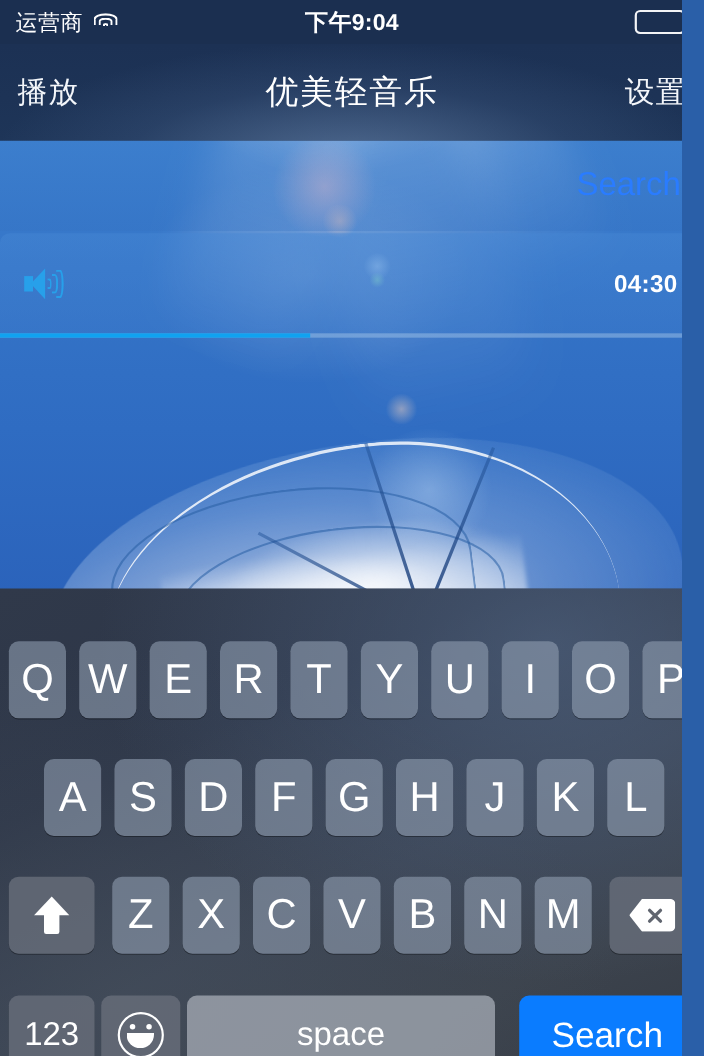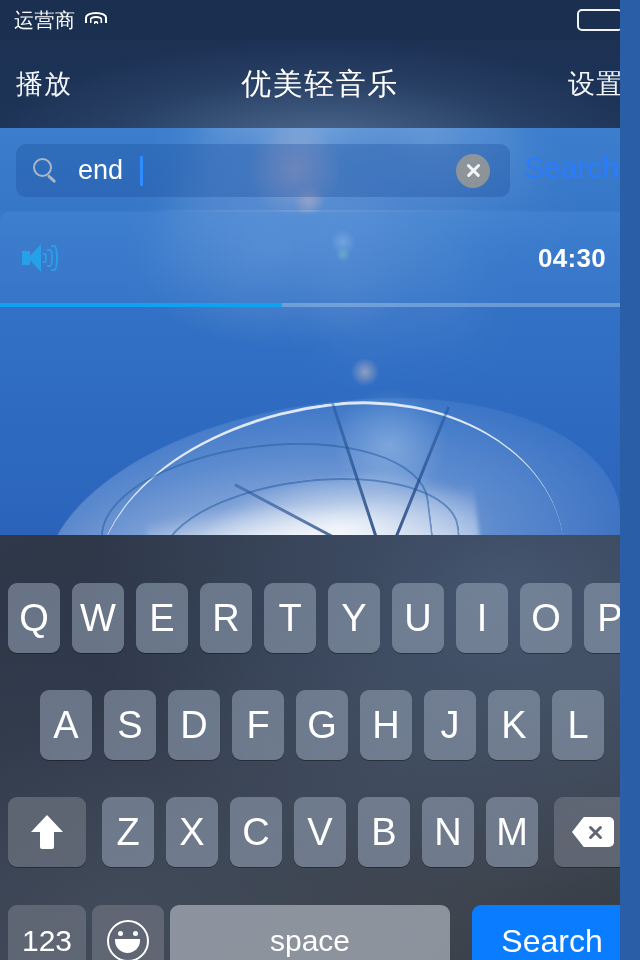--- a/index.html
+++ b/index.html
@@ -134,21 +134,21 @@
   .row{ position:absolute; left:0; top:0; width:640px; height:92px; display:flex; align-items:center; }
   .spk{ position:absolute; left:22px; width:34px; height:28px; }
   .spk .body{ position:absolute; left:0; top:7px; width:8px; height:14px; background:#27a0ea; }
   .spk .cone{ position:absolute; left:6px; top:0; width:0; height:0;
               border-top:14px solid transparent; border-bottom:14px solid transparent; border-right:13px solid #27a0ea; }
   .spk .w{ position:absolute; border:2px solid #27a0ea; border-left:none; border-radius:0 50% 50% 0; }
   .spk .w1{ left:21px; top:9px; width:4px; height:10px; }
   .spk .w2{ left:25px; top:5px; width:6px; height:18px; }
   .spk .w3{ left:29px; top:1px; width:7px; height:26px; }
   .track-title{ position:absolute; left:70px; font-size:29px; font-weight:bold; color:#fff; letter-spacing:.2px; }
-  .track-dur{ position:absolute; right:34px; font-size:26px; font-weight:bold; color:#fff; letter-spacing:.3px; }
+  .track-dur{ position:absolute; right:24px; font-size:22px; font-weight:bold; color:#fff; letter-spacing:.3px; }
   .progress{ position:absolute; left:0; top:303px; width:640px; height:4px; background:rgba(190,215,240,.38); }
   .progress .bar{ height:100%; background:#10a2f0; }
 
   
   .keyboard{
     position:absolute; left:0; bottom:0; width:640px; height:425px;
     background:
       radial-gradient(ellipse at 78% 12%, rgba(86,108,140,.55) 0%, rgba(60,76,104,0) 58%),
       radial-gradient(ellipse at 18% 88%, rgba(74,84,96,.45) 0%, rgba(60,70,84,0) 60%),
       linear-gradient(155deg,#30394a 0%,#2d3648 30%,#394252 58%,#3c434d 80%,#363c46 100%);
@@ -225,45 +225,34 @@
 
   <div class="statusbar">
     <div class="sb-left">
       <span class="carrier">运营商</span>
       <span class="wifi">
         <i class="a"></i>
           <i class="b"></i>
           <i class="c"></i>
       </span>
     </div>
+    <div class="sb-time">下午9:04</div>
     <div class="sb-right">
       <span class="battery"><span class="fill"></span></span>
       <span class="batt-cap"></span>
     </div>
   </div>
 
   <div class="navbar">
     <div class="nav-btn nav-left">播放</div>
     <div class="nav-title">优美轻音乐</div>
     <div class="nav-btn nav-right">设置</div>
   </div>
 
   <div class="searchwrap">
-    <div class="searchfield">
-      <span class="mag">
-        <span class="ring"></span>
-          <span class="hdl"></span>
-      </span>
-      <span class="s-text">end</span>
-      <span class="caret"></span>
-      <span class="clearbtn">
-          <span></span>
-          <span></span>
-        </span>
-    </div>
     <div class="cancel">Search</div>
   </div>
 
   <div class="results">
     <div class="row">
       <span class="spk">
         <span class="body"></span>
           <span class="cone"></span>
         <span class="w w1"></span>
           <span class="w w2"></span>

